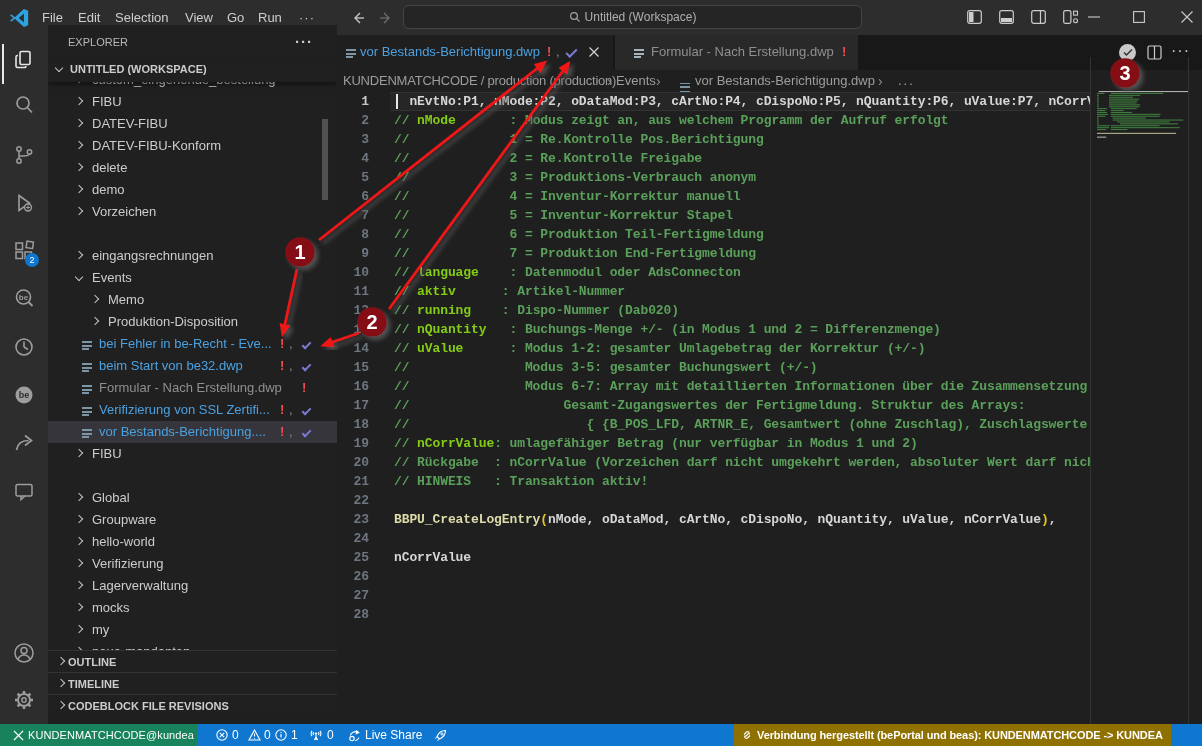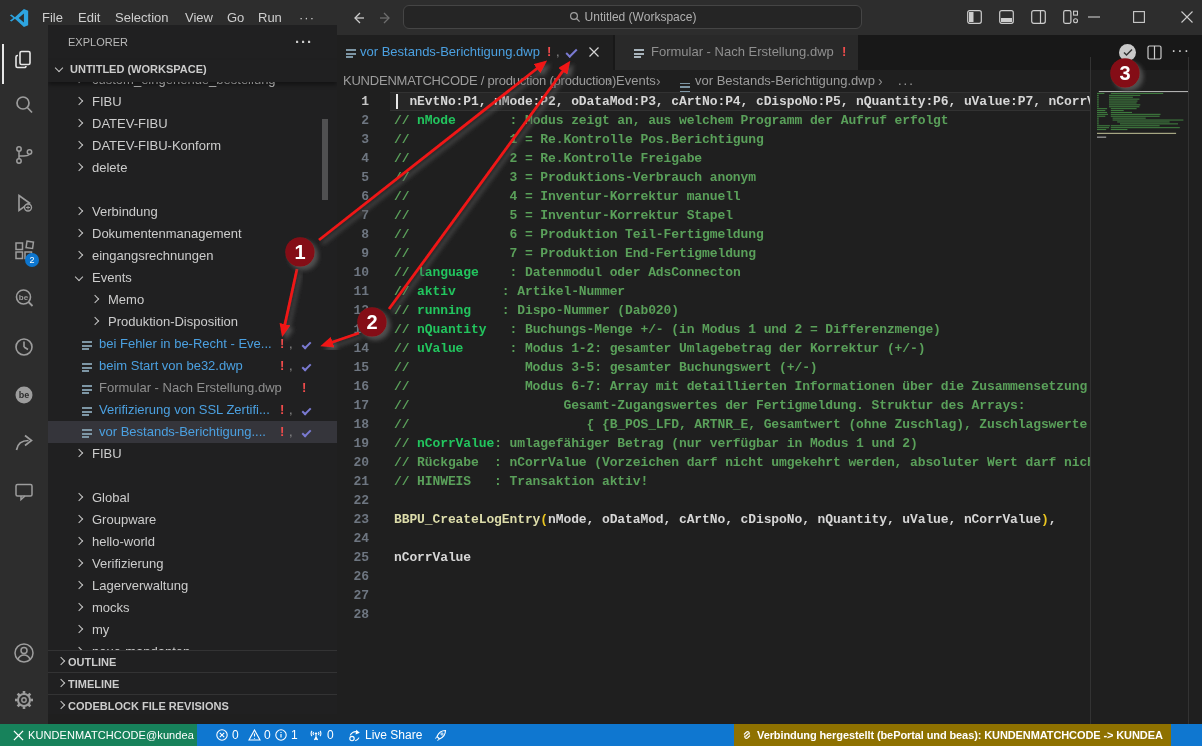--- a/index.html
+++ b/index.html
@@ -31,21 +31,21 @@
 
   
   #editor { position:absolute; left:337px; top:35px; width:865px; height:689px; background:#1f1f1f; }
   #tabbar { position:absolute; left:0; top:0; width:865px; height:35px; background:#181818; }
   .tab { position:absolute; top:0; height:35px; font-size:13px; }
   #breadcrumb { position:absolute; left:0; top:35px; width:865px; height:22px; background:#1f1f1f; color:#9d9d9d; font-size:13px; line-height:22px; white-space:nowrap; }
   #codeclip { position:absolute; left:0; top:57px; width:753px; height:632px; overflow:hidden; }
   #lnums { position:absolute; left:0; top:0; width:32px; text-align:right; color:#6e7681; font-family:"Liberation Mono", monospace; font-size:13px; font-weight:bold; line-height:19px; }
   #code { position:absolute; left:57px; top:0; font-family:"Liberation Mono", monospace; font-size:13px; font-weight:bold; letter-spacing:-0.1px; line-height:19px; white-space:pre; color:#5aa05a; }
   #code .w { color:#d6d6d6; }
-  .kw { color:#22c55e; }
+  .kw { color:#84cc16; }
   #curline { position:absolute; left:53px; top:57px; width:700px; height:19px; background:#262626; border-top:1px solid #323232; border-bottom:1px solid #323232; }
 
   
   #statusbar { position:absolute; left:0; top:724px; width:1202px; height:22px; background:#0f77d0; color:#ffffff; font-size:12px; } .bico { display:inline-block; width:10px; height:9px; margin-right:5px; position:relative; top:0px; border-top:1.5px solid #7d96a5; border-bottom:1.5px solid #7d96a5; background:linear-gradient(#1f1f1f 0 2px, #7d96a5 2px 3.5px, #1f1f1f 3.5px) ; } .sb { position:absolute; top:0; height:22px; line-height:22px; white-space:nowrap; }
 </style>
 </head>
 <body>
 
 <div id="titlebar">
   <svg class="abs" style="left:9px;top:8px" width="20" height="20" viewBox="0 0 24 24">
@@ -185,27 +185,27 @@
         <span class="lbl" style="left:44px">DATEV-FIBU</span>
       </div>
       <div class="row" style="top:132px">
         <span class="chev r" style="left:28px;top:7px"></span>
         <span class="lbl" style="left:44px">delete</span>
       </div>
       <div class="row" style="top:110px">
         <span class="chev r" style="left:28px;top:7px"></span>
         <span class="lbl" style="left:44px">DATEV-FIBU-Konform</span>
       </div>
+      <div class="row" style="top:154px">
+        <span class="chev r" style="left:28px;top:7px"></span>
+        <span class="lbl" style="left:44px">demo</span>
+      </div>
       <div class="row" style="top:176px">
         <span class="chev r" style="left:28px;top:7px"></span>
-        <span class="lbl" style="left:44px">Verbindung</span>
-      </div>
-      <div class="row" style="top:198px">
-        <span class="chev r" style="left:28px;top:7px"></span>
-        <span class="lbl" style="left:44px">Dokumentenmanagement</span>
+        <span class="lbl" style="left:44px">Vorzeichen</span>
       </div>
       <div class="row" style="top:220px">
         <span class="chev r" style="left:28px;top:7px"></span>
         <span class="lbl" style="left:44px">eingangsrechnungen</span>
       </div>
       <div class="row" style="top:242px">
         <span class="chev d" style="left:28px;top:7px"></span>
         <span class="lbl" style="left:44px">Events</span>
       </div>
       <div class="row" style="top:264px">

